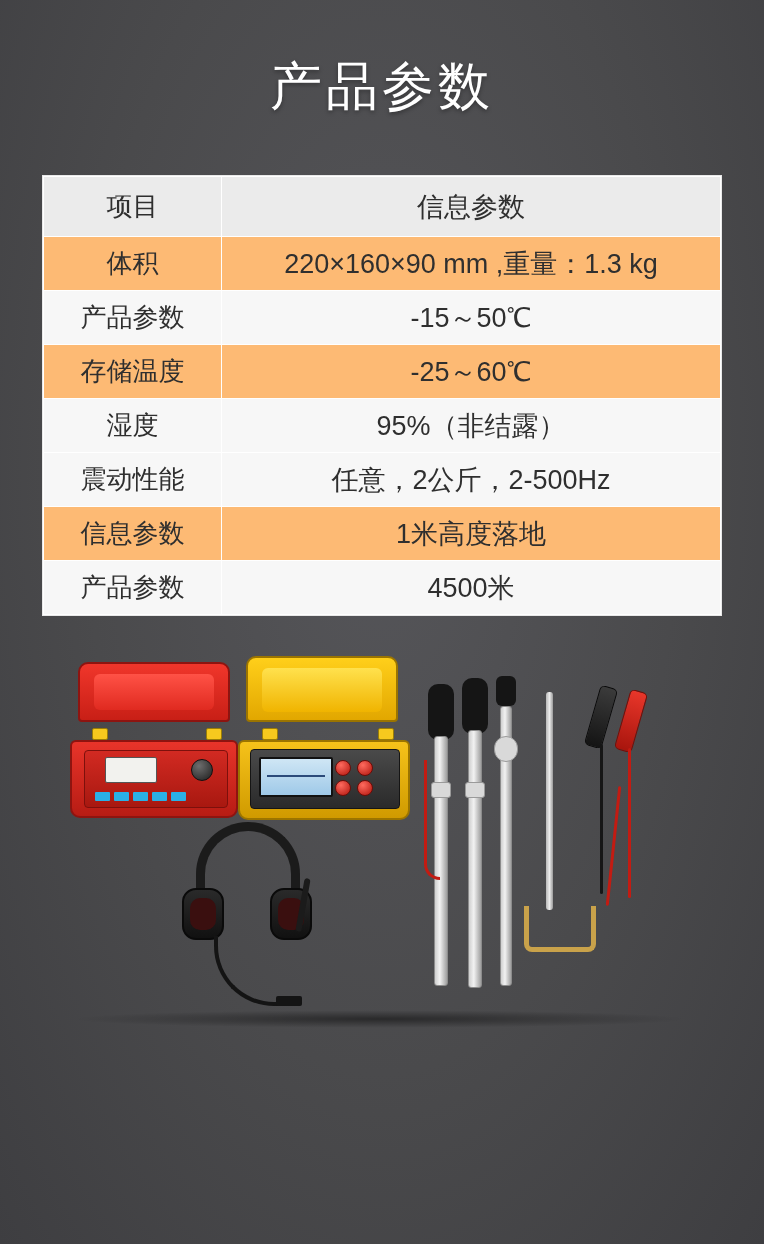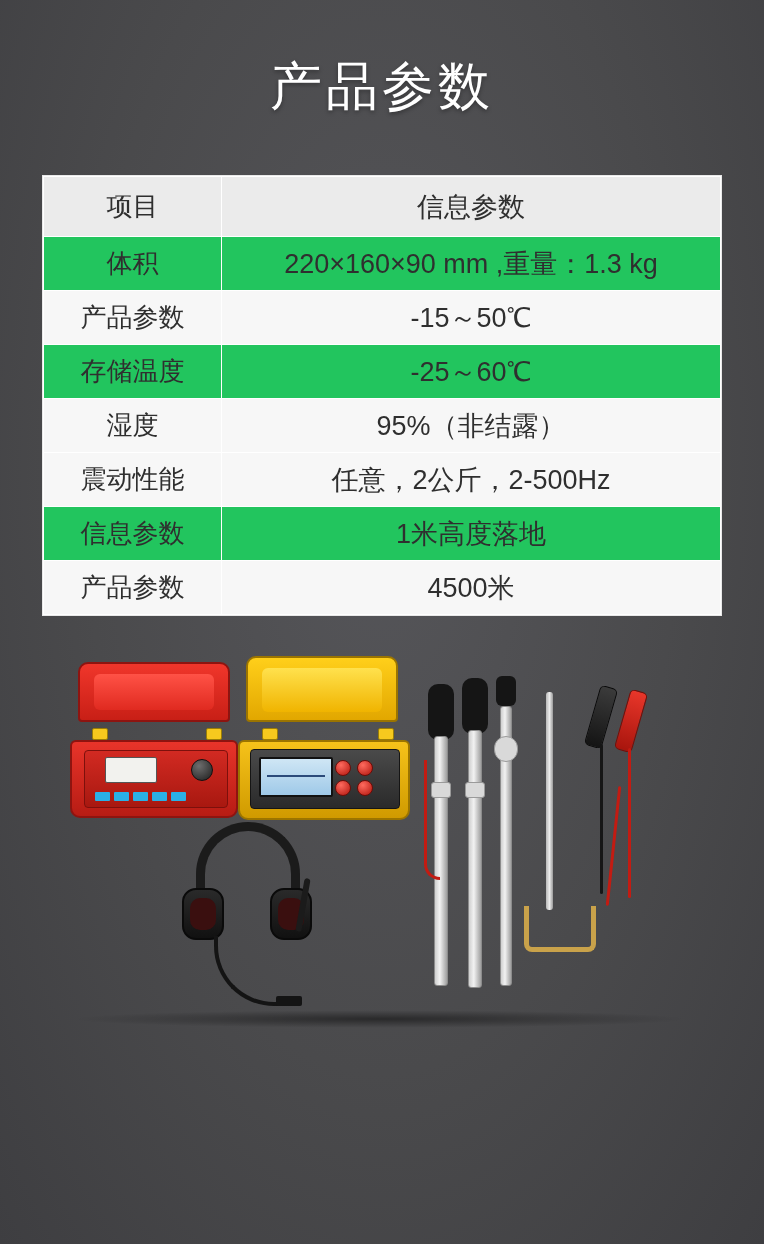--- a/index.html
+++ b/index.html
@@ -48,21 +48,21 @@
     color: #2f2f2f;
     font-size: 27px;
     text-align: center;
     vertical-align: middle;
     padding: 6px 4px;
   }
   table.spec td.k {
     width: 178px;
     font-size: 26px;
   }
-  table.spec tr.odd td { background: #22c55e; }
+  table.spec tr.odd td { background: #fdba74; }
   table.spec tr.even td { background: #f7f7f7; }
   table.spec tr.head td { background: #ebebeb; height: 60px; }
   table.spec tr.tall { height: 70px; }
   .v-multi { line-height: 1.35; }
 
   
   .photo {
     position: relative;
     height: 400px;
     margin-top: 20px;

